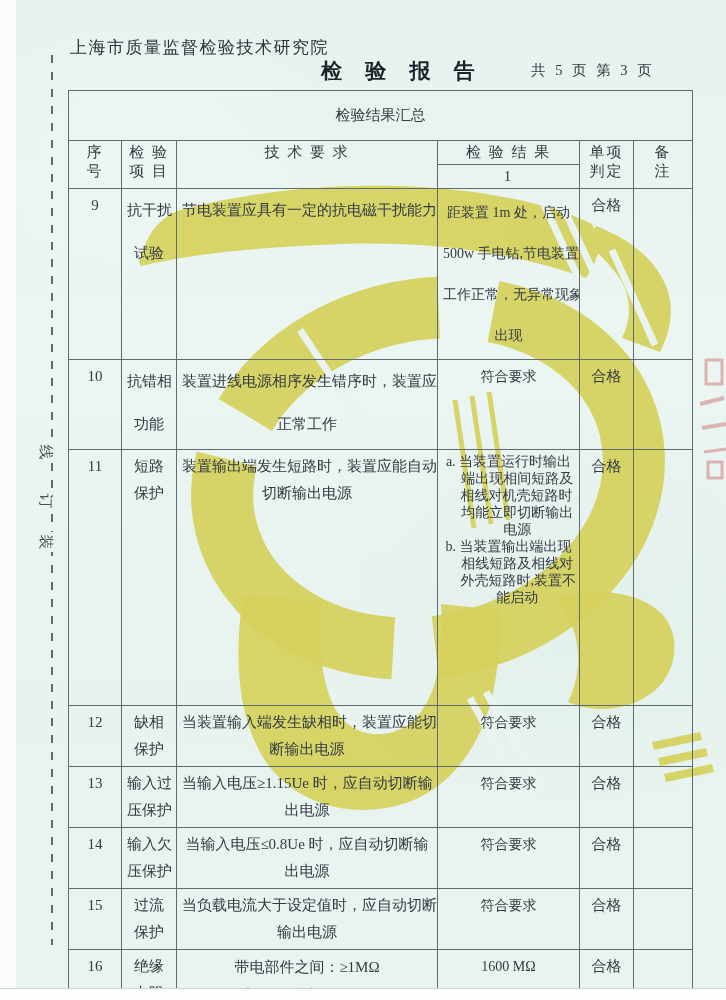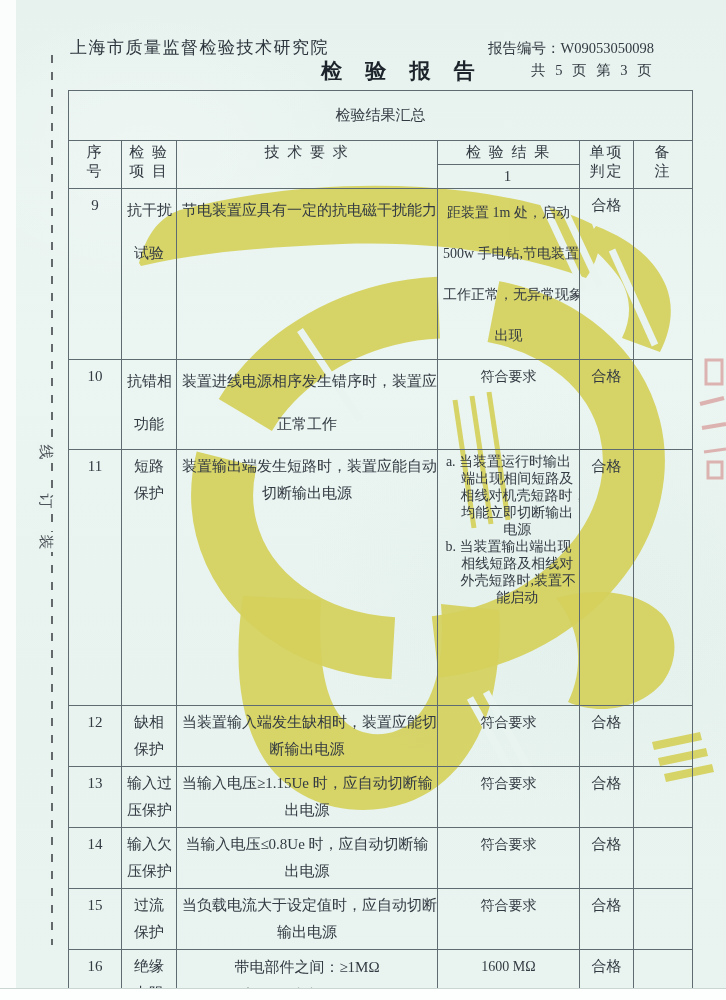--- a/index.html
+++ b/index.html
@@ -93,21 +93,20 @@
   <div class="content">
 
     <svg class="binding-line" width="60" height="1000">
       <line x1="52" y1="55" x2="52" y2="945" stroke="#43474b" stroke-width="1.6" stroke-dasharray="8 9"></line>
     </svg>
     <div class="binding-char" style="top:443px;">线</div>
     <div class="binding-char" style="top:492px;">订</div>
     <div class="binding-char" style="top:533px;">装</div>
 
     <div class="org-name">上海市质量监督检验技术研究院</div>
-    <div class="report-no">报告编号：W09053050098</div>
     <div class="doc-title">检 验 报 告</div>
     <div class="page-info">共 5 页  第 3 页</div>
 
     <table class="sheet">
       <colgroup>
         <col style="width:53px">
           <col style="width:55px">
           <col style="width:261px">
         <col style="width:142px">
           <col style="width:54px">

